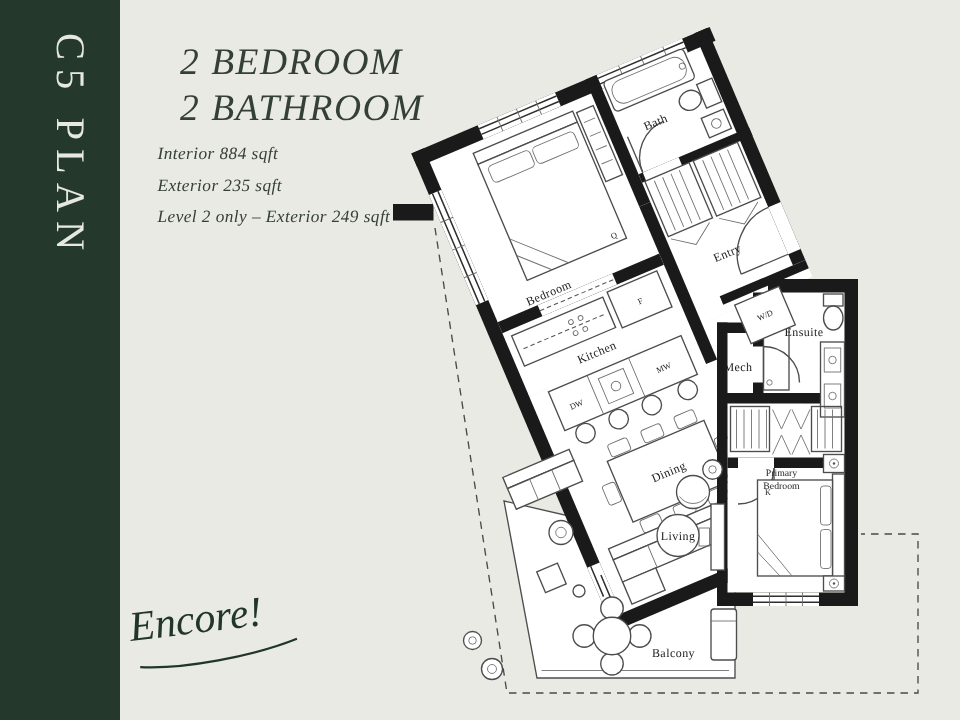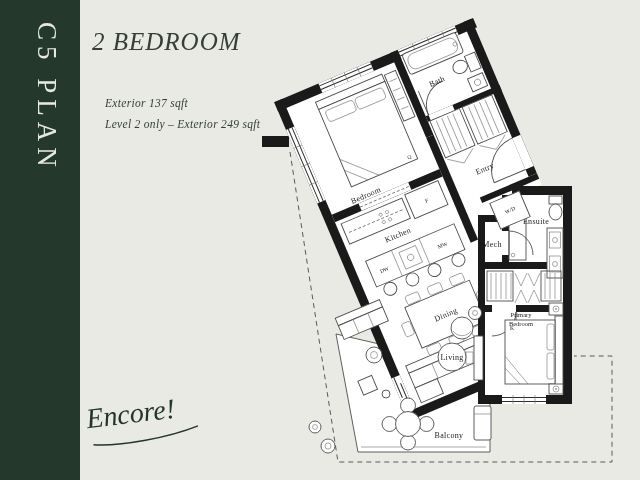--- a/index.html
+++ b/index.html
@@ -1,21 +1,21 @@
 <!DOCTYPE html>
 <html><head>
 <meta charset="utf-8">
 <style>
   html,body{margin:0;padding:0;background:#cfd0ca;}
   .page{position:relative;width:640px;height:480px;background:#e9eae3;overflow:hidden;
         font-family:"Liberation Serif","DejaVu Serif",serif;}
   .sidebar{position:absolute;left:0;top:0;width:80px;height:480px;background:#24392c;}
   .plan-code{position:absolute;left:62px;top:22px;transform:rotate(90deg);transform-origin:0 0;
         font-size:27px;letter-spacing:6px;color:#e7e9e1;white-space:nowrap;font-weight:400;}
-  .title{position:absolute;left:92px;top:26px;font-style:italic;font-size:25px;line-height:31px;
+  .title{position:absolute;left:120px;top:26px;font-style:italic;font-size:25px;line-height:31px;
         color:#343f37;letter-spacing:1px;}
   .specs{position:absolute;left:105px;top:93px;font-style:italic;font-size:11.5px;line-height:21px;
         color:#343f37;letter-spacing:.3px;}
   .logo{position:absolute;left:86px;top:398px;transform:rotate(-7deg);font-style:italic;
         font-size:28px;color:#223628;}
   .logo svg{position:absolute;left:2px;top:34px;}
   .plan{position:absolute;left:0;top:0;}
   
   .w{fill:#1a1a1a;}
   .f{fill:#ffffff;}
@@ -32,24 +32,26 @@
 </head>
 <body>
 
 <div class="page">
 
   <div class="sidebar"></div>
   <div class="plan-code">C5 PLAN</div>
 
   <div class="title">
     <div>2 BEDROOM</div>
+    <div>2 BATHROOM</div>
   </div>
 
   <div class="specs">
-    <div>Exterior  137 sqft</div>
+    <div>Interior  884 sqft</div>
+    <div>Exterior  235 sqft</div>
     <div>Level 2 only – Exterior 249 sqft</div>
   </div>
 
   <div class="logo">
     <span>Encore!</span>
     <svg width="112" height="12" viewBox="0 0 112 12">
       <path d="M2,8 C30,13 78,10 108,2" stroke="#223628" stroke-width="1.4" fill="none"></path>
     </svg>
   </div>
 

